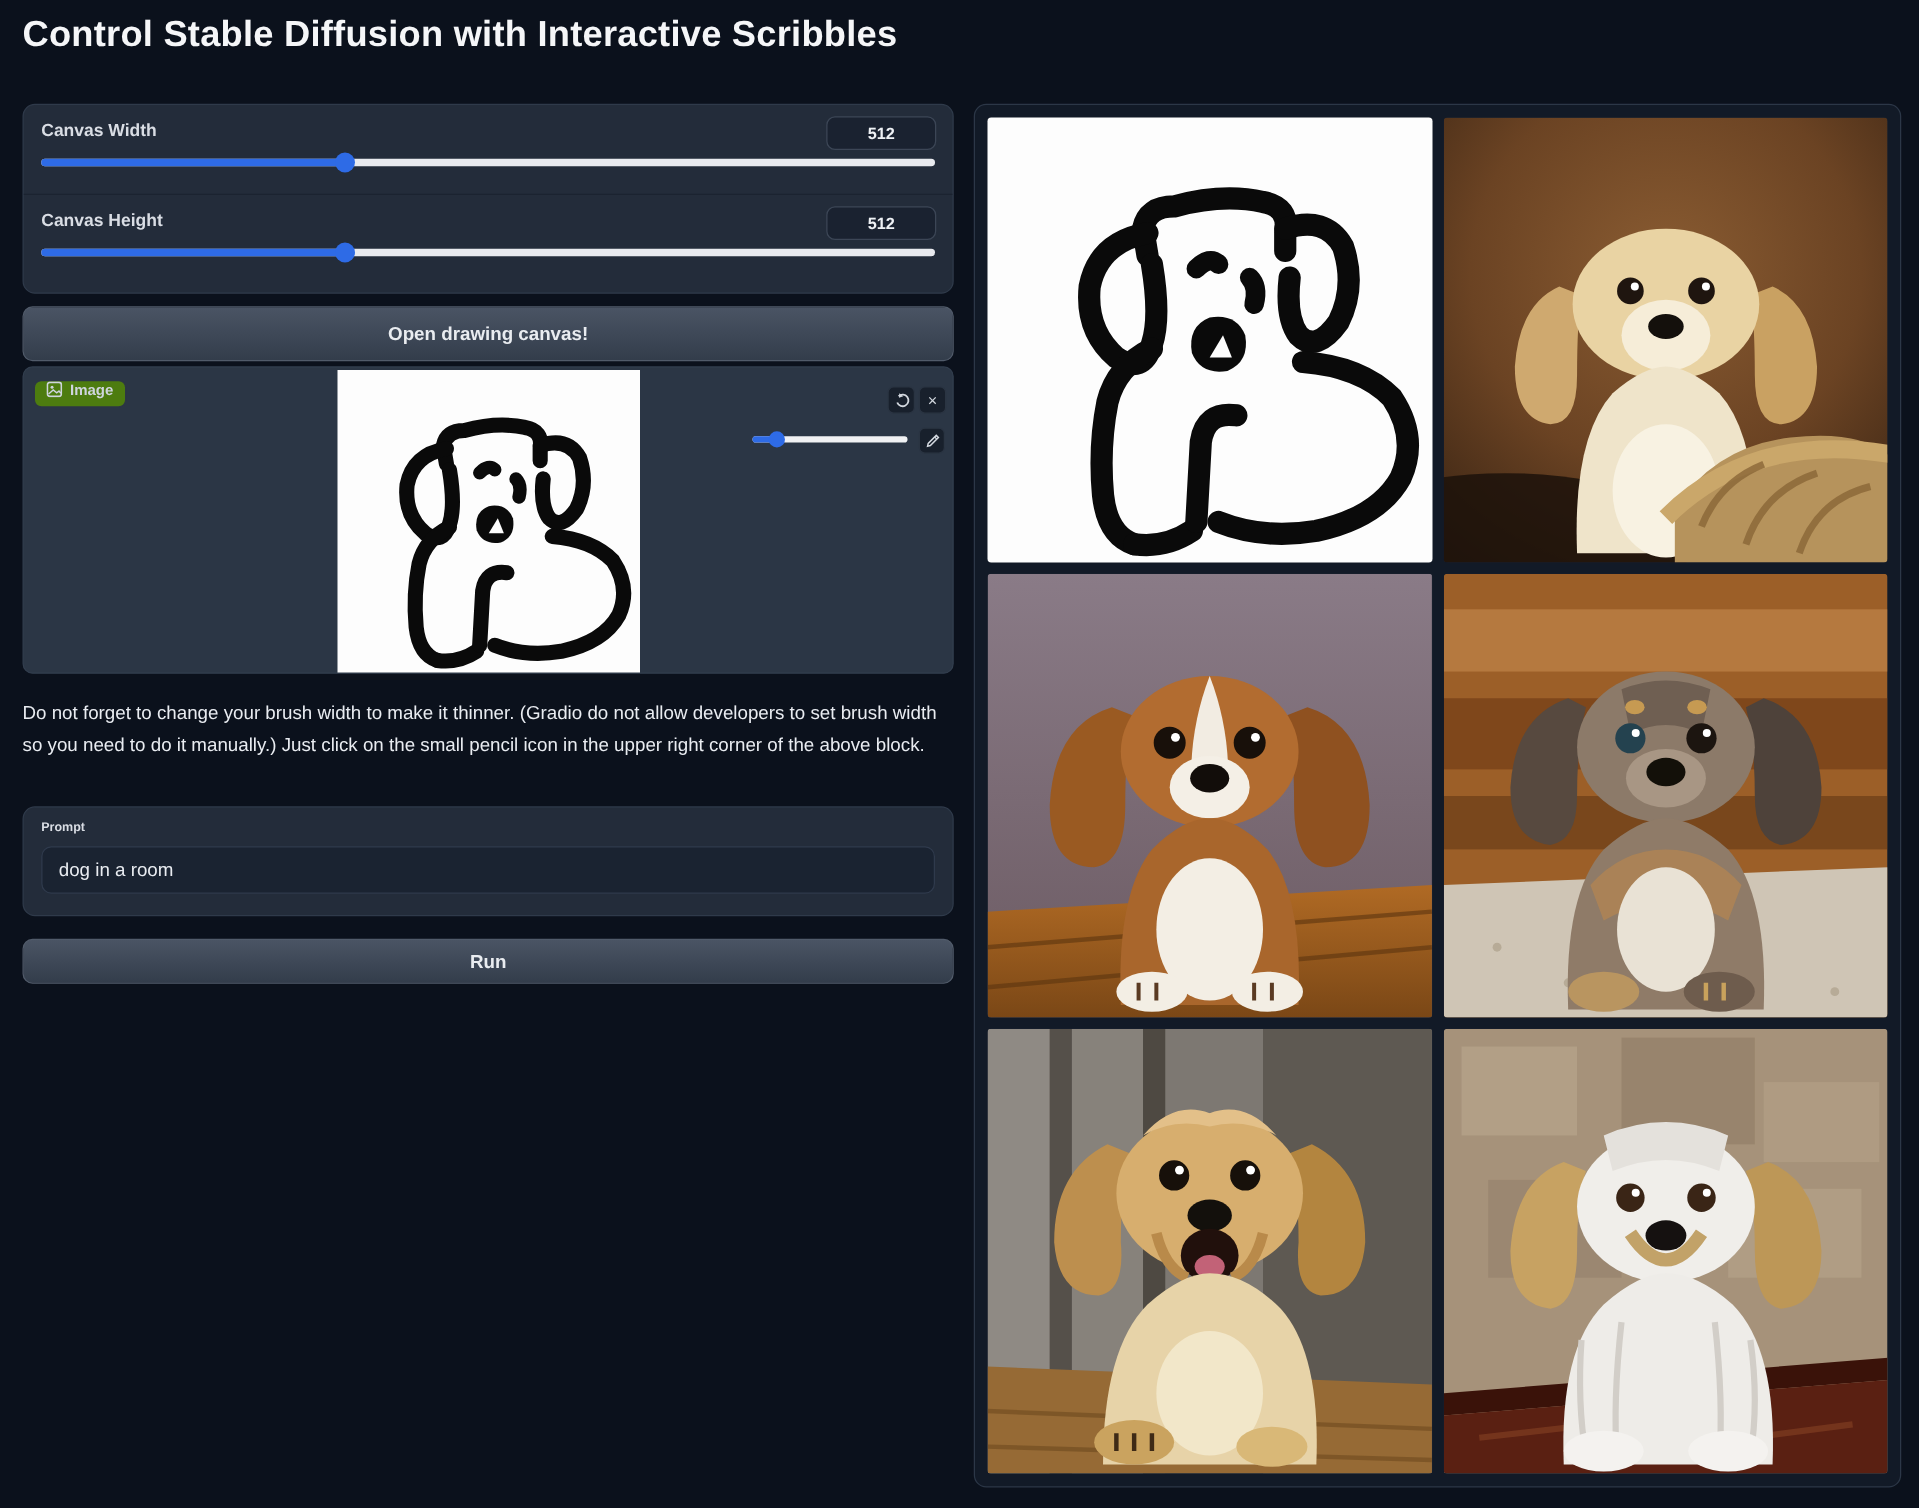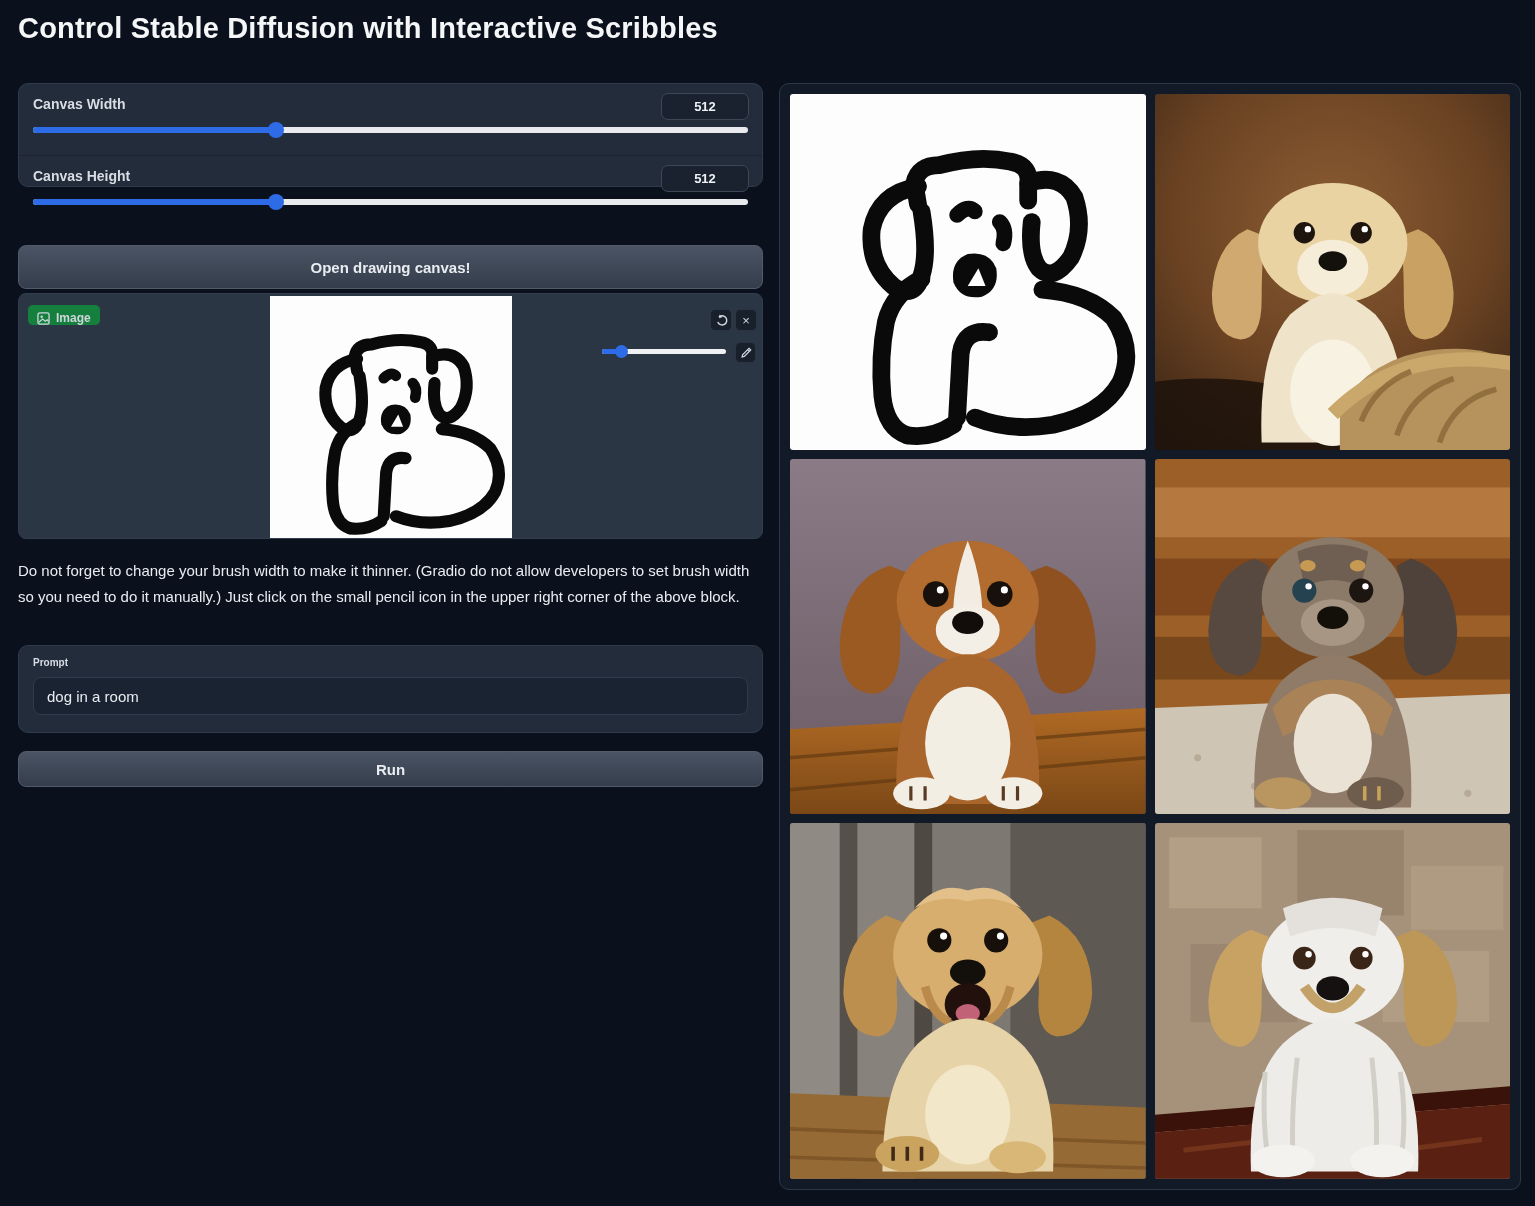--- a/index.html
+++ b/index.html
@@ -11,21 +11,21 @@
   
   .left { position:absolute; left:18px; top:0; width:745px; height:1206px; }
   .title {
     position:absolute; top:12px; left:0; font-size:29px; font-weight:bold;
     color:#f5f6f8; letter-spacing:0.2px;
   }
   .panel {
     position:absolute; left:0; width:745px; background:#232c3a;
     border:1px solid #2f3a4a; border-radius:10px;
   }
-  .sliders-panel { top:83px; height:104px; }
+  .sliders-panel { top:83px; height:152px; }
   .slider-row { position:relative; height:71px; }
   .slider-row + .slider-row { border-top:1px solid #1b2330; }
   .slider-label {
     position:absolute; left:14px; top:12px; font-size:14px; font-weight:bold;
     color:#d9dde4;
   }
   .numbox {
     position:absolute; right:13px; top:9px; width:88px; height:27px;
     background:#1a2230; border:1px solid #3c4656; border-radius:7px;
     color:#eef1f5; font-size:13px; font-weight:bold; text-align:center;
@@ -54,22 +54,22 @@
   .image-block {
     position:absolute; top:293px; left:0; width:745px; height:246px;
     background:#2b3645; border:1px solid #323e4e; border-radius:8px;
   }
   .draw-canvas {
     position:absolute; left:251px; top:2px; width:242px; height:242px;
     background:#fdfdfd; cursor:crosshair;
   }
   .img-badge {
     position:absolute; left:8px; top:10px; height:22px; padding:0 9px;
-    background:#15803d; border:1px solid #2c3645; border-radius:6px;
-    display:flex; align-items:flex-end; gap:6px;
+    background:#4d7c0f; border:1px solid #2c3645; border-radius:6px;
+    display:flex; align-items:flex-start; gap:6px;
     color:#cfd5dd; font-size:12px; font-weight:bold;
   }
   .icon-btn {
     position:absolute; width:22px; height:22px; border-radius:5px;
     background:#18202c; border:1px solid #2a3442; color:#d3d8df;
     display:flex; align-items:center; justify-content:center;
     font-size:13px; cursor:pointer; font-family:"Liberation Sans", sans-serif;
   }
   .undo-btn  { right:30px; top:15px; }
   .close-btn { right:5px;  top:15px; }

